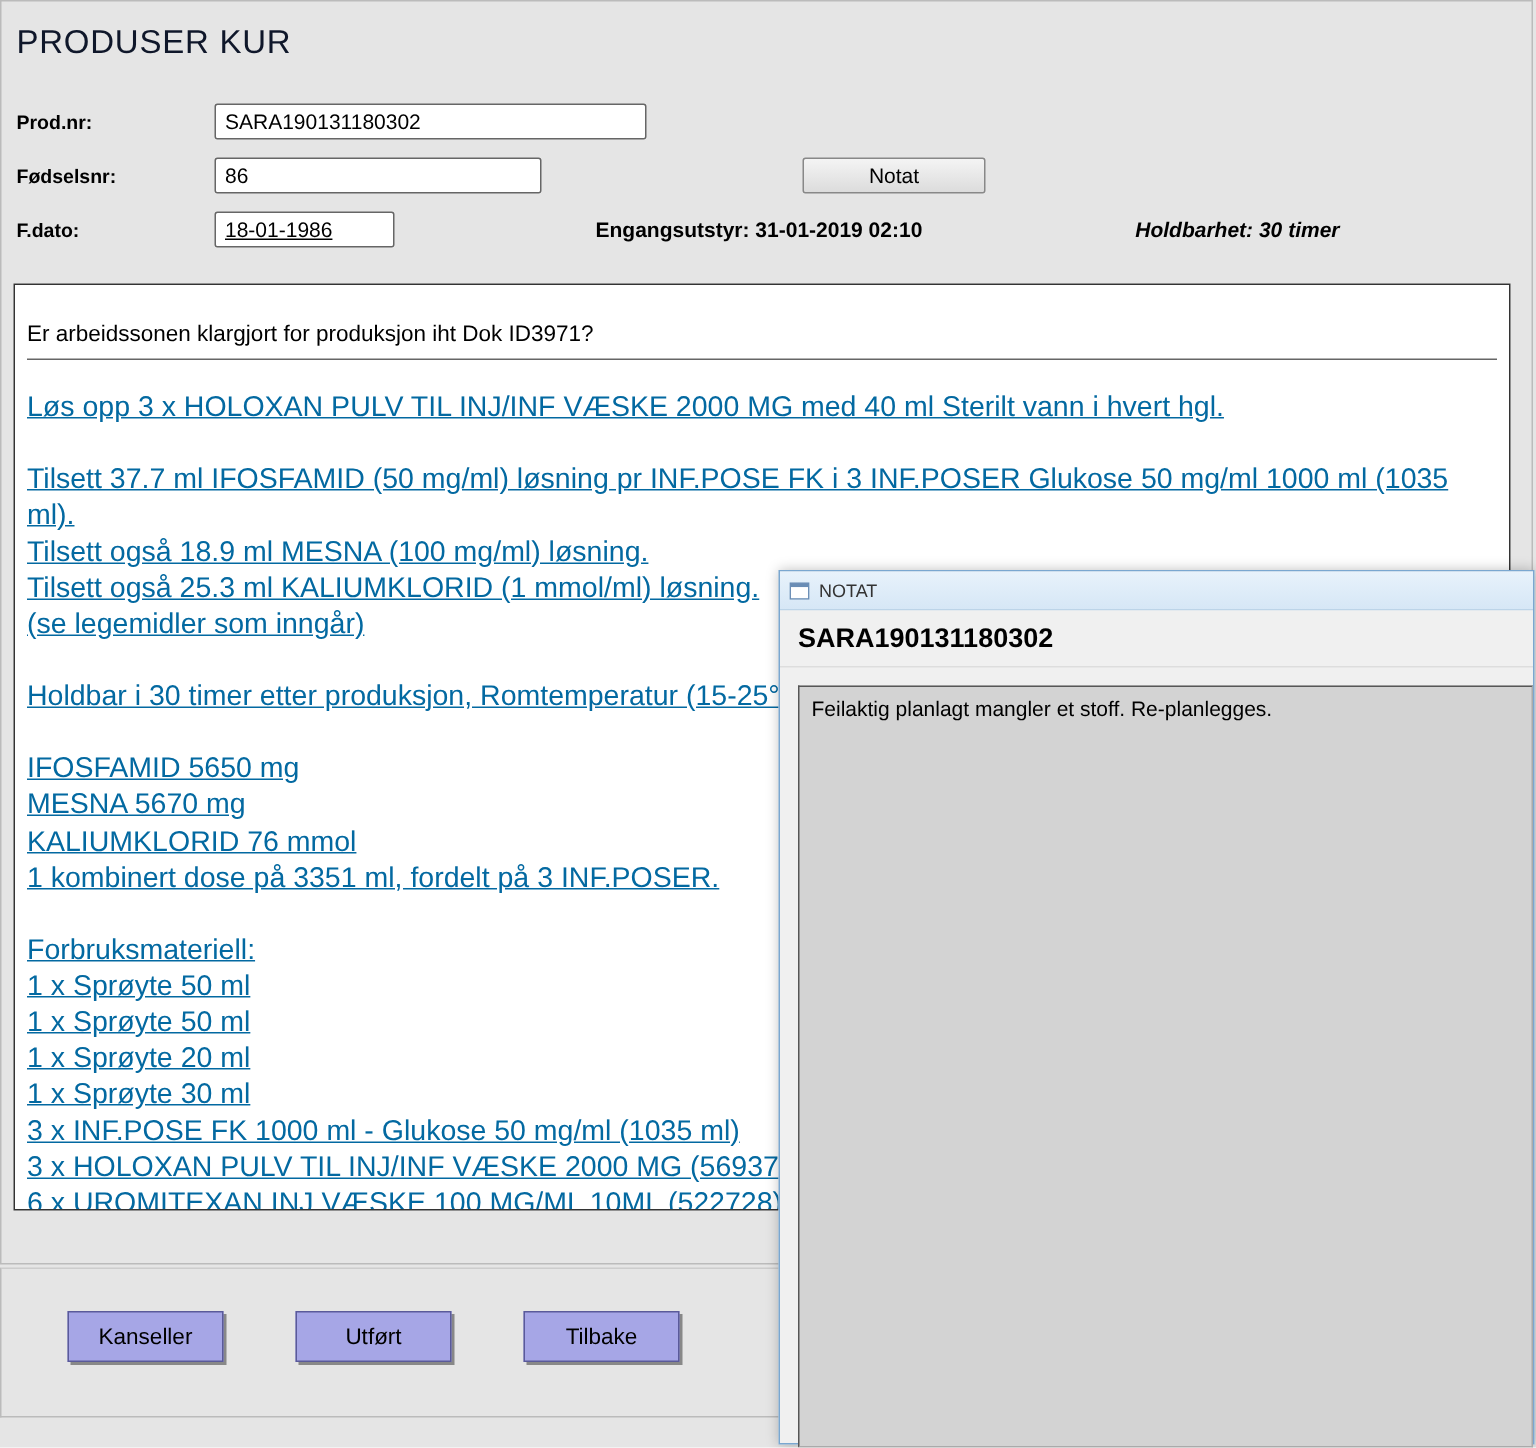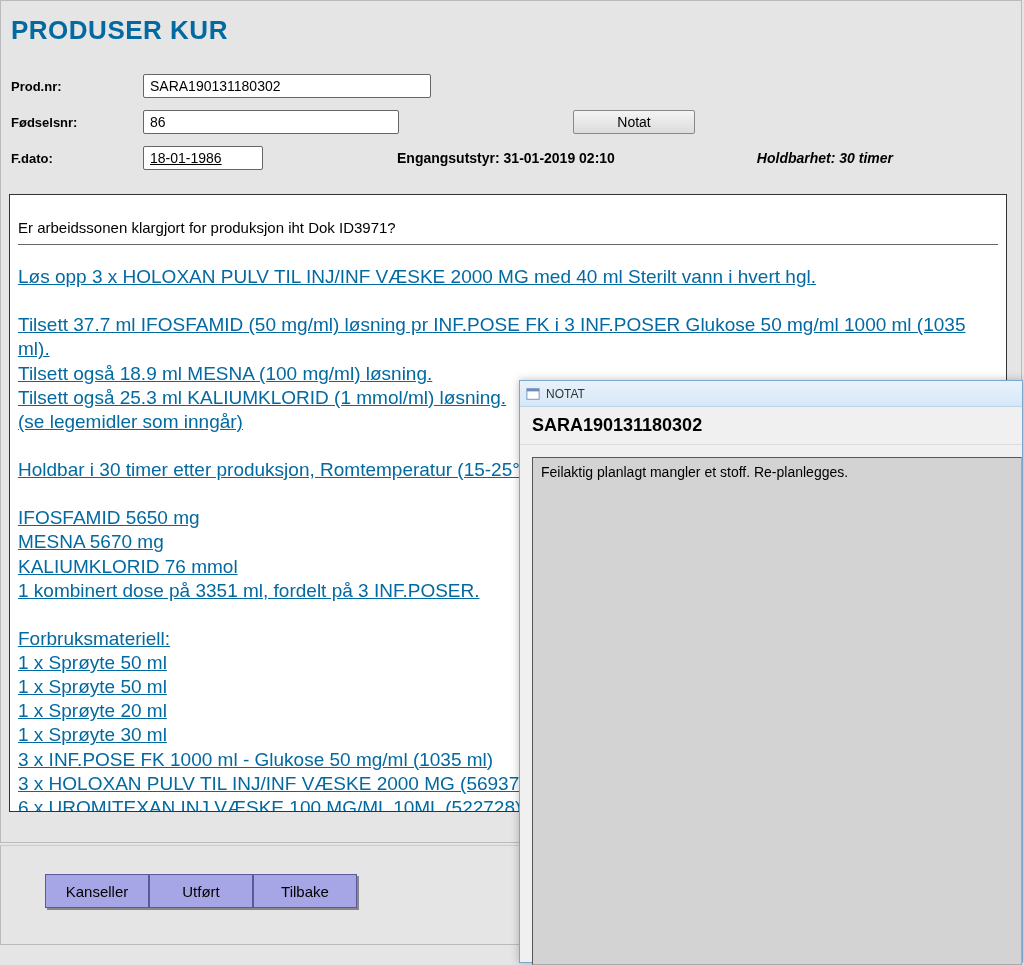--- a/index.html
+++ b/index.html
@@ -14,25 +14,25 @@
     position: relative;
   }
   .panel {
     background: #e5e5e5;
     padding: 6px 8px 10px 8px;
     border: 1px solid #bbb;
     width: 1022px;
     height: 843px;
   }
   .page-title {
-    font-size: 26px;
-    font-weight: bold;
+    font-size: 22px;
+    font-weight: normal;
     margin: 8px 0 22px 2px;
     letter-spacing: 0.5px;
-    color: #0369a1;
+    color: #0f172a;
   }
   .form-rows {
     margin-left: 2px;
   }
   .form-row {
     display: flex;
     align-items: center;
     height: 36px;
   }
   .label {
@@ -44,21 +44,21 @@
   input.text {
     height: 24px;
     border: 1px solid #666;
     background: #fff;
     padding: 2px 6px;
     font-size: 14px;
     font-family: Arial, sans-serif;
     border-radius: 2px;
   }
   .inp-prodnr { width: 288px; }
-  .inp-fn { width: 256px; }
+  .inp-fn { width: 218px; }
   .inp-pasient { width: 768px; }
   .inp-dato { width: 120px; text-decoration: underline; }
   .btn-notat {
     width: 122px;
     height: 24px;
     border: 1px solid #888;
     background: linear-gradient(#f4f4f4, #dcdcdc);
     font-size: 14px;
     cursor: pointer;
     border-radius: 2px;
@@ -108,20 +108,21 @@
     font-size: 19px;
     line-height: 1.27;
     white-space: pre-line;
     color: #0369a1;
     text-decoration: underline;
   }
   .button-bar {
     background: #e5e5e5;
     padding: 28px 0 0 44px;
     display: flex;
+    gap: 48px;
     border: 1px solid #bbb;
     border-top: 1px solid #ccc;
     width: 1022px;
     height: 100px;
     margin-top: 2px;
   }
   .action-btn {
     width: 104px;
     height: 34px;
     background: #a6a6e6;

